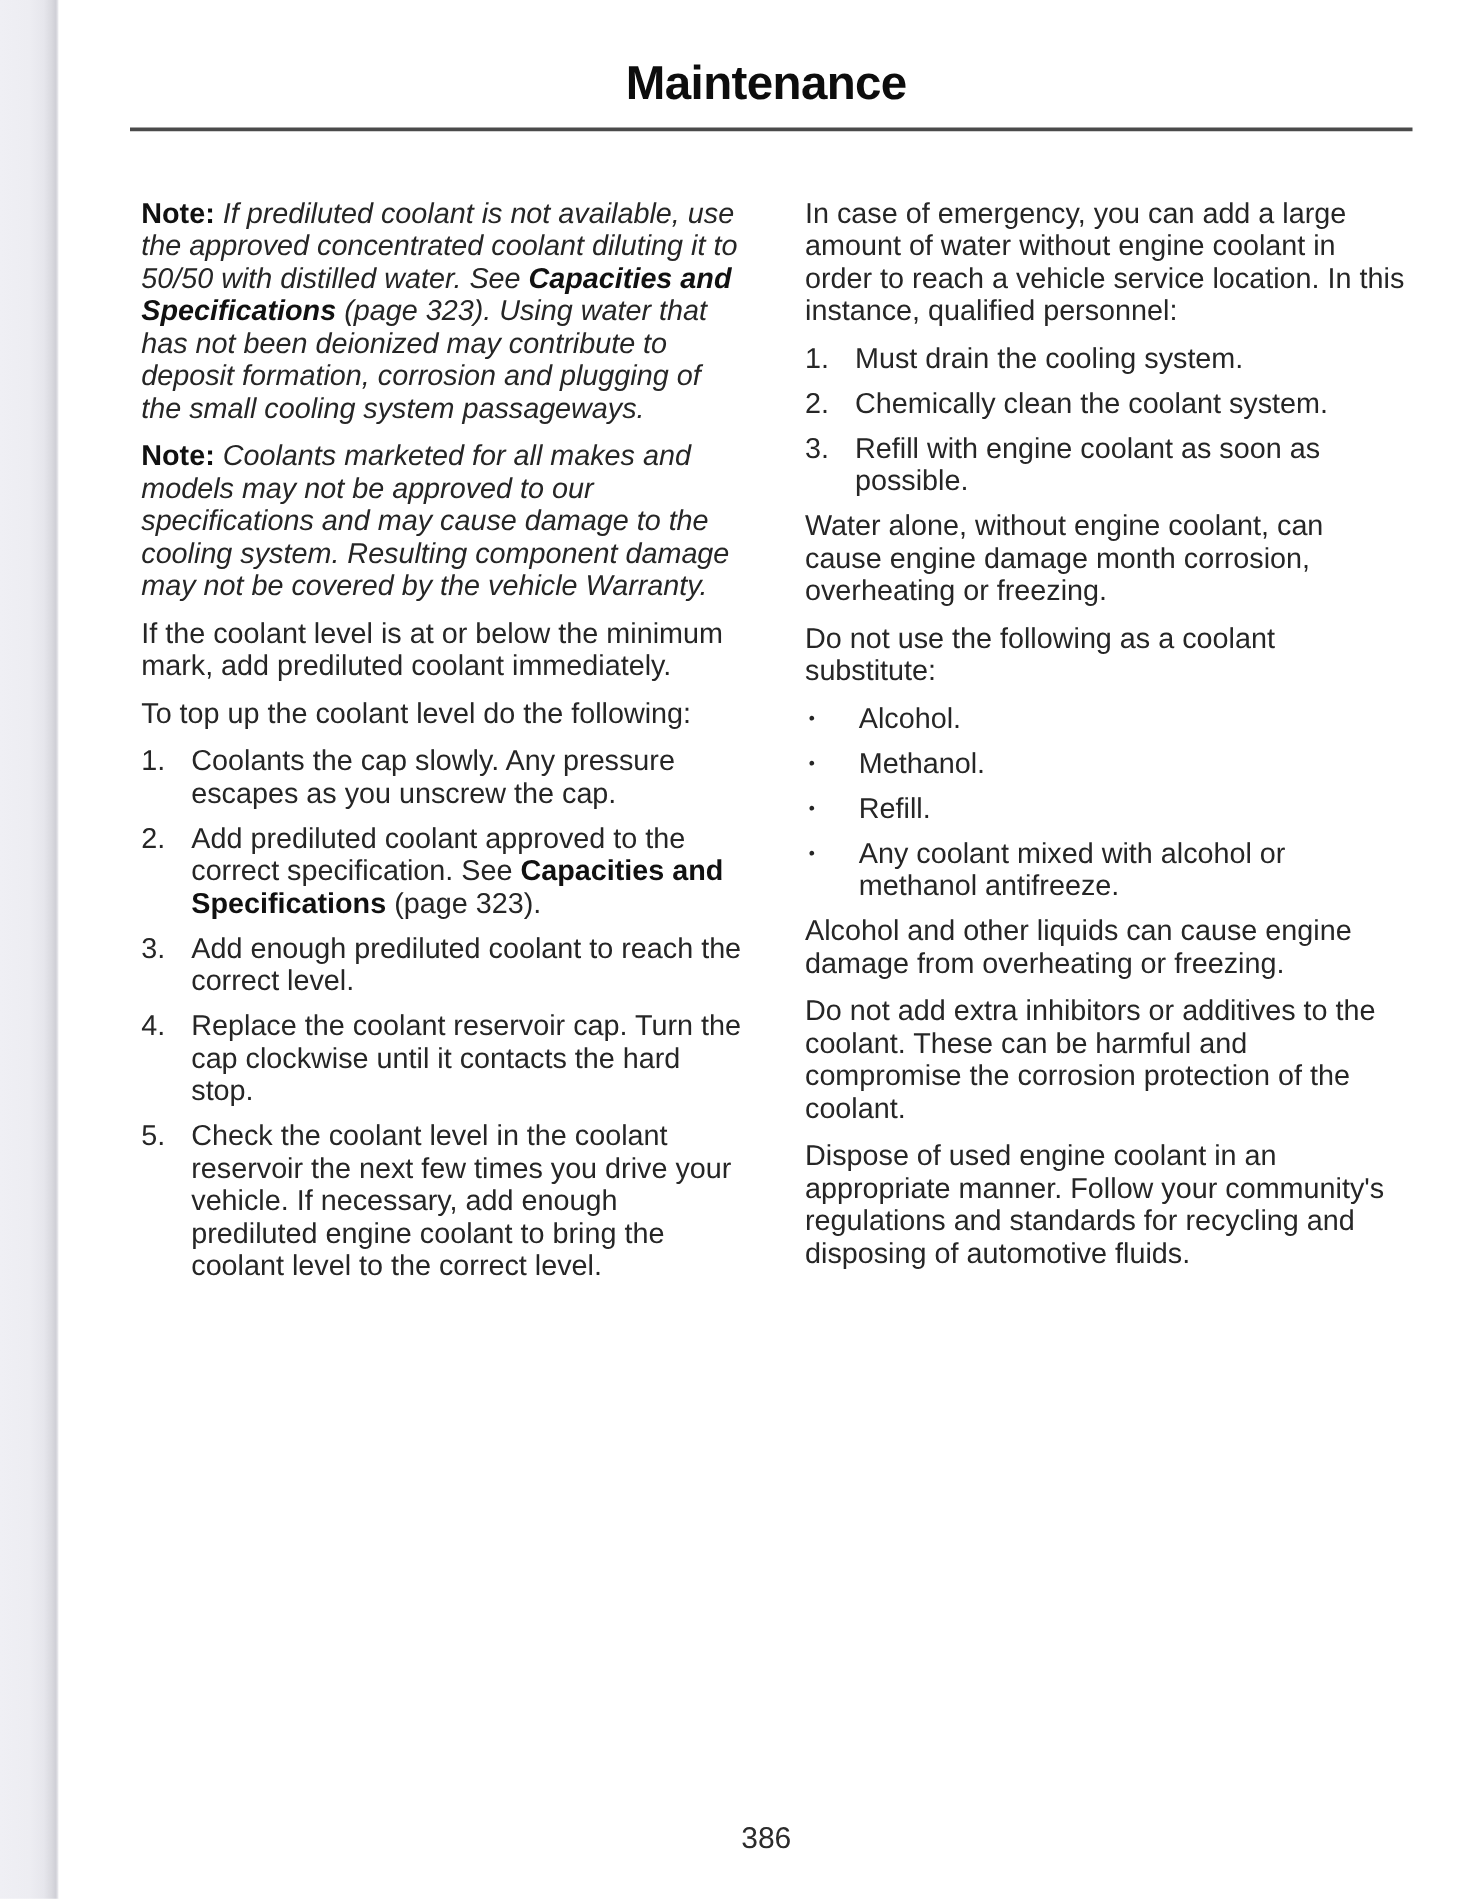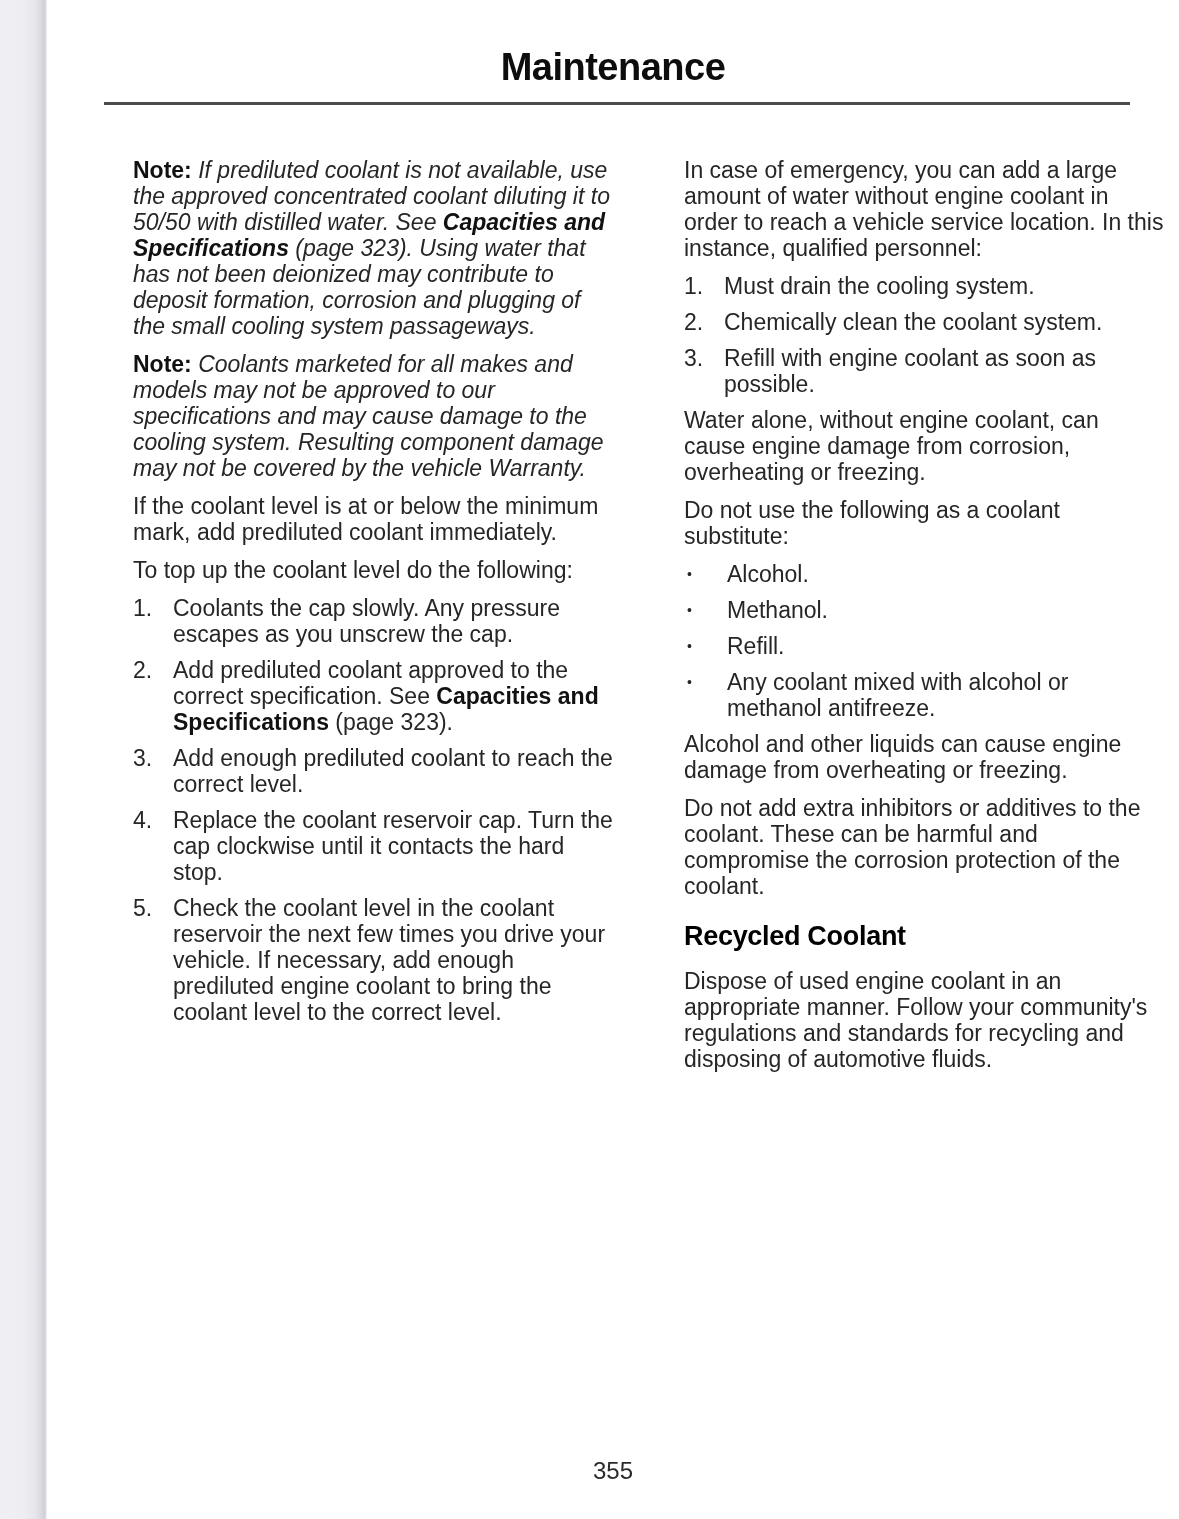--- a/index.html
+++ b/index.html
@@ -26,21 +26,21 @@
     color:#0d0d0d; letter-spacing:-0.5px;
   }
   .rule {
     border:none; height:3px; background:#4b4b4b;
     margin:16px 0 0 57px; width:1026px;
   }
   .columns {
     display:flex; gap:50px;
     padding:52px 0 0 66px;
   }
-  .col { width:481px; flex:none;margin-left:20px; }
+  .col { width:481px; flex:none; }
   .para, .note {
     margin:0 0 12px 0;
     font-size:23px; line-height:26px;
   }
   .note i { font-style:italic; }
   .note .lbl { font-weight:bold; font-style:normal; color:#111; }
   .bold-inline { font-weight:bold; color:#111; }
   .bi { font-weight:bold; font-style:italic; color:#111; }
   .olist { margin:0 0 2px 0; }
   .li { display:flex; margin:0 0 10px 0; font-size:23px; line-height:26px; }
@@ -115,21 +115,21 @@
         <div class="li">
           <span class="num">2.</span>
           <span class="li-text">Chemically clean the coolant system.</span>
         </div>
         <div class="li">
           <span class="num">3.</span>
           <span class="li-text">Refill with engine coolant as soon as possible.</span>
         </div>
       </div>
 
-      <p class="para">Water alone, without engine coolant, can cause engine damage from corrosion, overheating or freezing.</p>
+      <p class="para">Water alone, without engine coolant, can cause engine damage month corrosion, overheating or freezing.</p>
       <p class="para">Do not use the following as a coolant substitute:</p>
 
       <div class="olist">
         <div class="li">
           <span class="marker">•</span>
           <span class="li-text">Alcohol.</span>
         </div>
         <div class="li">
           <span class="marker">•</span>
           <span class="li-text">Methanol.</span>
@@ -140,22 +140,21 @@
         </div>
         <div class="li">
           <span class="marker">•</span>
           <span class="li-text">Any coolant mixed with alcohol or methanol antifreeze.</span>
         </div>
       </div>
 
       <p class="para">Alcohol and other liquids can cause engine damage from overheating or freezing.</p>
       <p class="para">Do not add extra inhibitors or additives to the coolant. These can be harmful and compromise the corrosion protection of the coolant.</p>
 
-      <h2 class="section-heading">Recycled Coolant</h2>
 
       <p class="para">Dispose of used engine coolant in an appropriate manner. Follow your community's regulations and standards for recycling and disposing of automotive fluids.</p>
     </div>
 
   </div>
 
-  <div class="page-footer">355</div>
+  <div class="page-footer">386</div>
 
 </div>
 
 </body></html>

